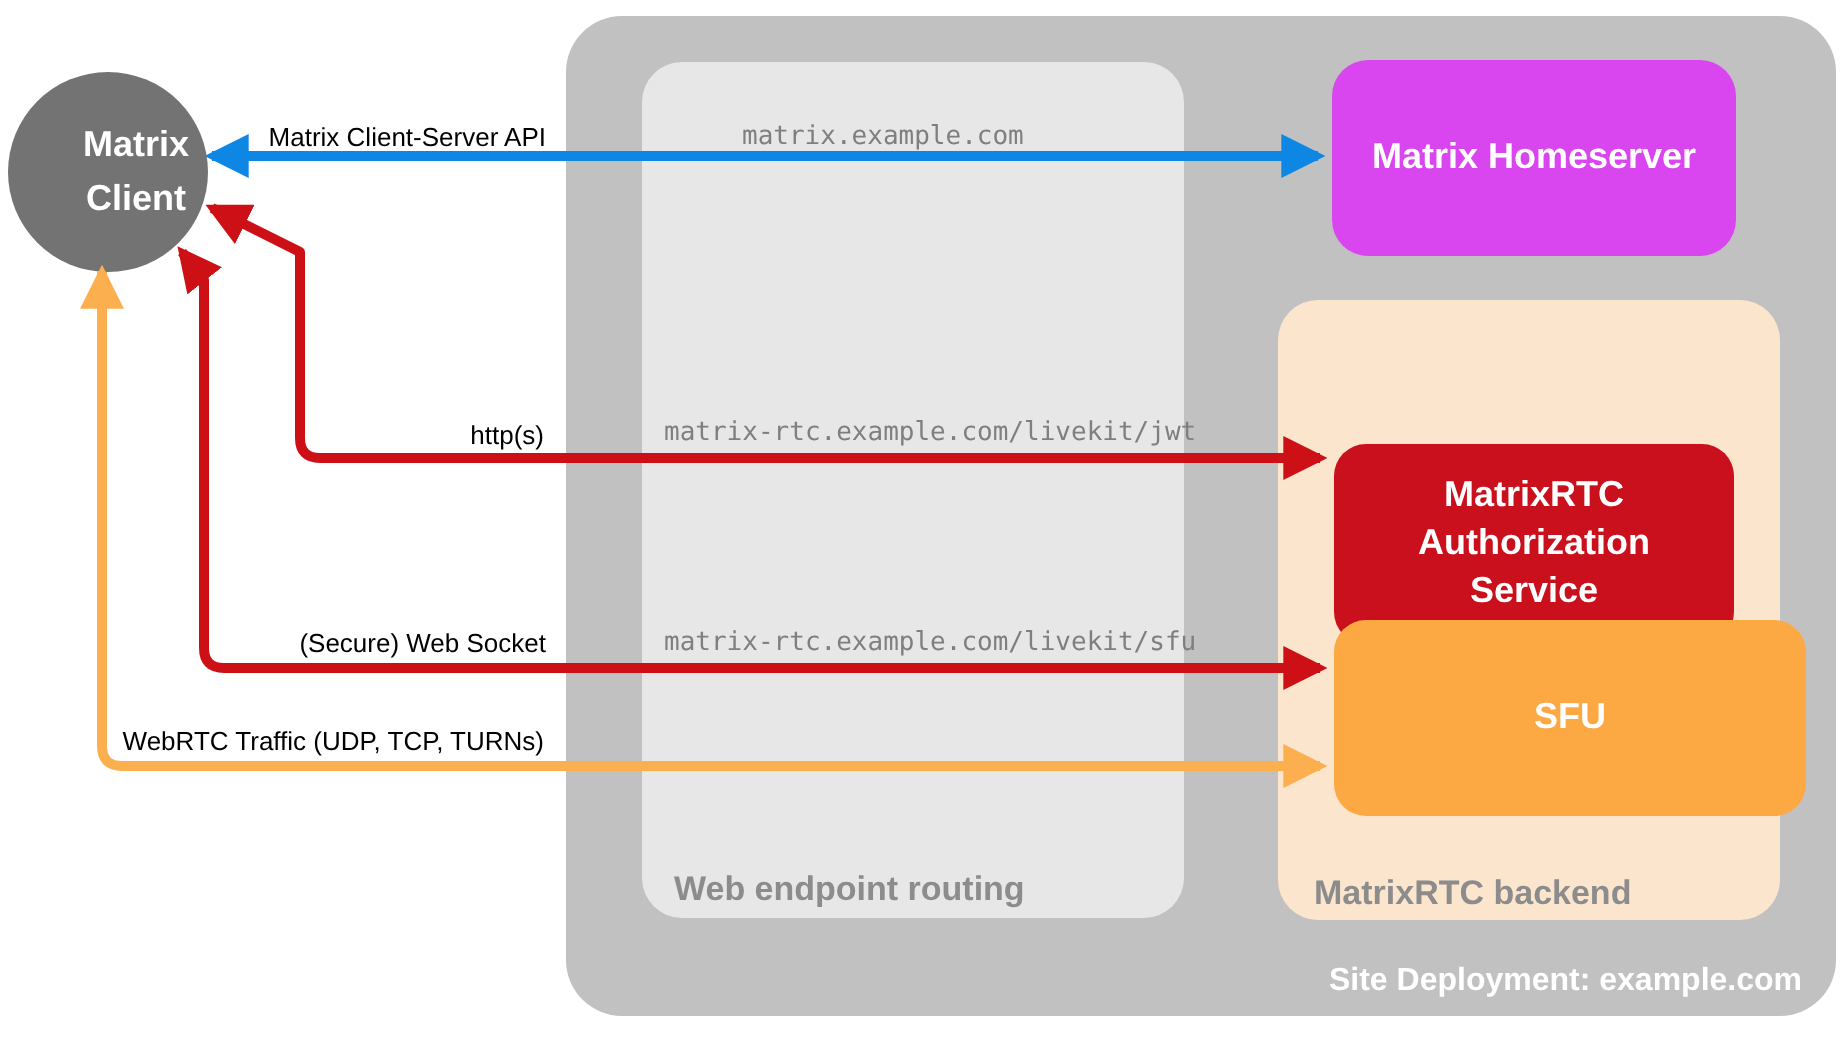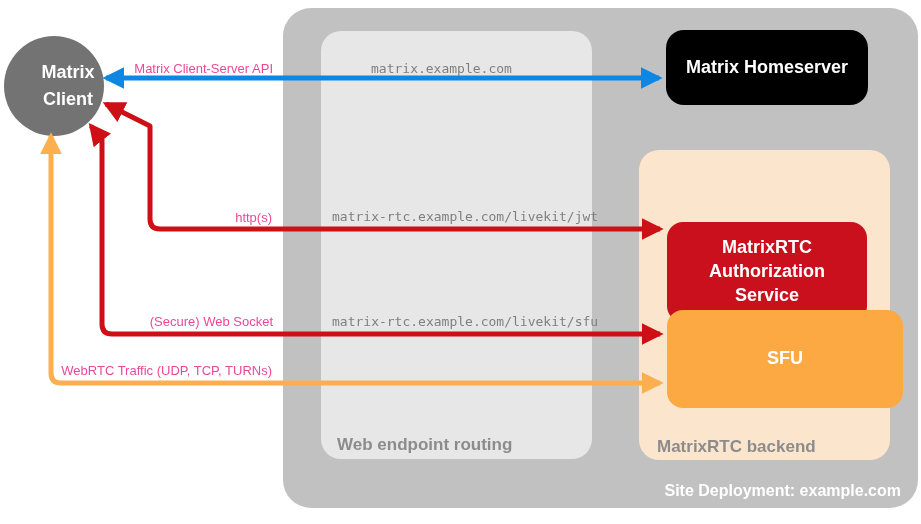--- a/index.html
+++ b/index.html
@@ -6,27 +6,27 @@
   .canvas{
     position:relative;width:921px;height:524px;background:#ffffff;overflow:hidden;
     font-family:"Liberation Sans",sans-serif;
   }
   .box{position:absolute;}
   .site-container{left:283px;top:8px;width:635px;height:500px;background:#C1C1C1;border-radius:28px;}
   .routing-box{left:321px;top:31px;width:271px;height:428px;background:#E7E7E7;border-radius:20px;}
   .backend-box{left:639px;top:150px;width:251px;height:310px;background:#FCE5CD;border-radius:20px;}
   .node{position:absolute;display:flex;align-items:center;justify-content:center;
         color:#ffffff;font-weight:bold;font-size:18px;line-height:1.32;text-align:center;}
-  .homeserver{left:666px;top:30px;width:202px;height:75px;background:#000000;border-radius:18px;}
+  .homeserver{left:666px;top:30px;width:202px;height:98px;background:#d946ef;border-radius:18px;}
   .auth{left:667px;top:178px;width:200px;height:100px;background:#C9101C;border-radius:16px;margin-top:44px;}
   .auth .inner{width:150px;}
   .sfu{left:667px;top:310px;width:236px;height:98px;background:#FCA943;border-radius:16px;}
   .client{left:4px;top:36px;width:100px;height:100px;background:#737373;border-radius:50%;line-height:1.5;justify-content:flex-end;}
   .client .inner{width:72px;}
-  .arrow-label{position:absolute;font-size:13px;color:#ec4899;white-space:nowrap;z-index:6;}
+  .arrow-label{position:absolute;font-size:13px;color:#000000;white-space:nowrap;z-index:6;}
   .endpoint{position:absolute;font-family:"DejaVu Sans Mono",monospace;font-size:13px;color:#7F7F7F;
             white-space:nowrap;z-index:6;}
   .container-label{position:absolute;font-size:17px;font-weight:bold;color:#8C8C8C;white-space:nowrap;z-index:6;}
   .site-label{position:absolute;font-size:16px;font-weight:bold;color:#ffffff;white-space:nowrap;z-index:6;}
   svg.arrows{position:absolute;left:0;top:0;z-index:4;pointer-events:none;}
   svg.arrows path.line{fill:none;stroke-width:5;stroke-linejoin:round;stroke-linecap:butt;}
 </style>
 </head>
 <body>
 

